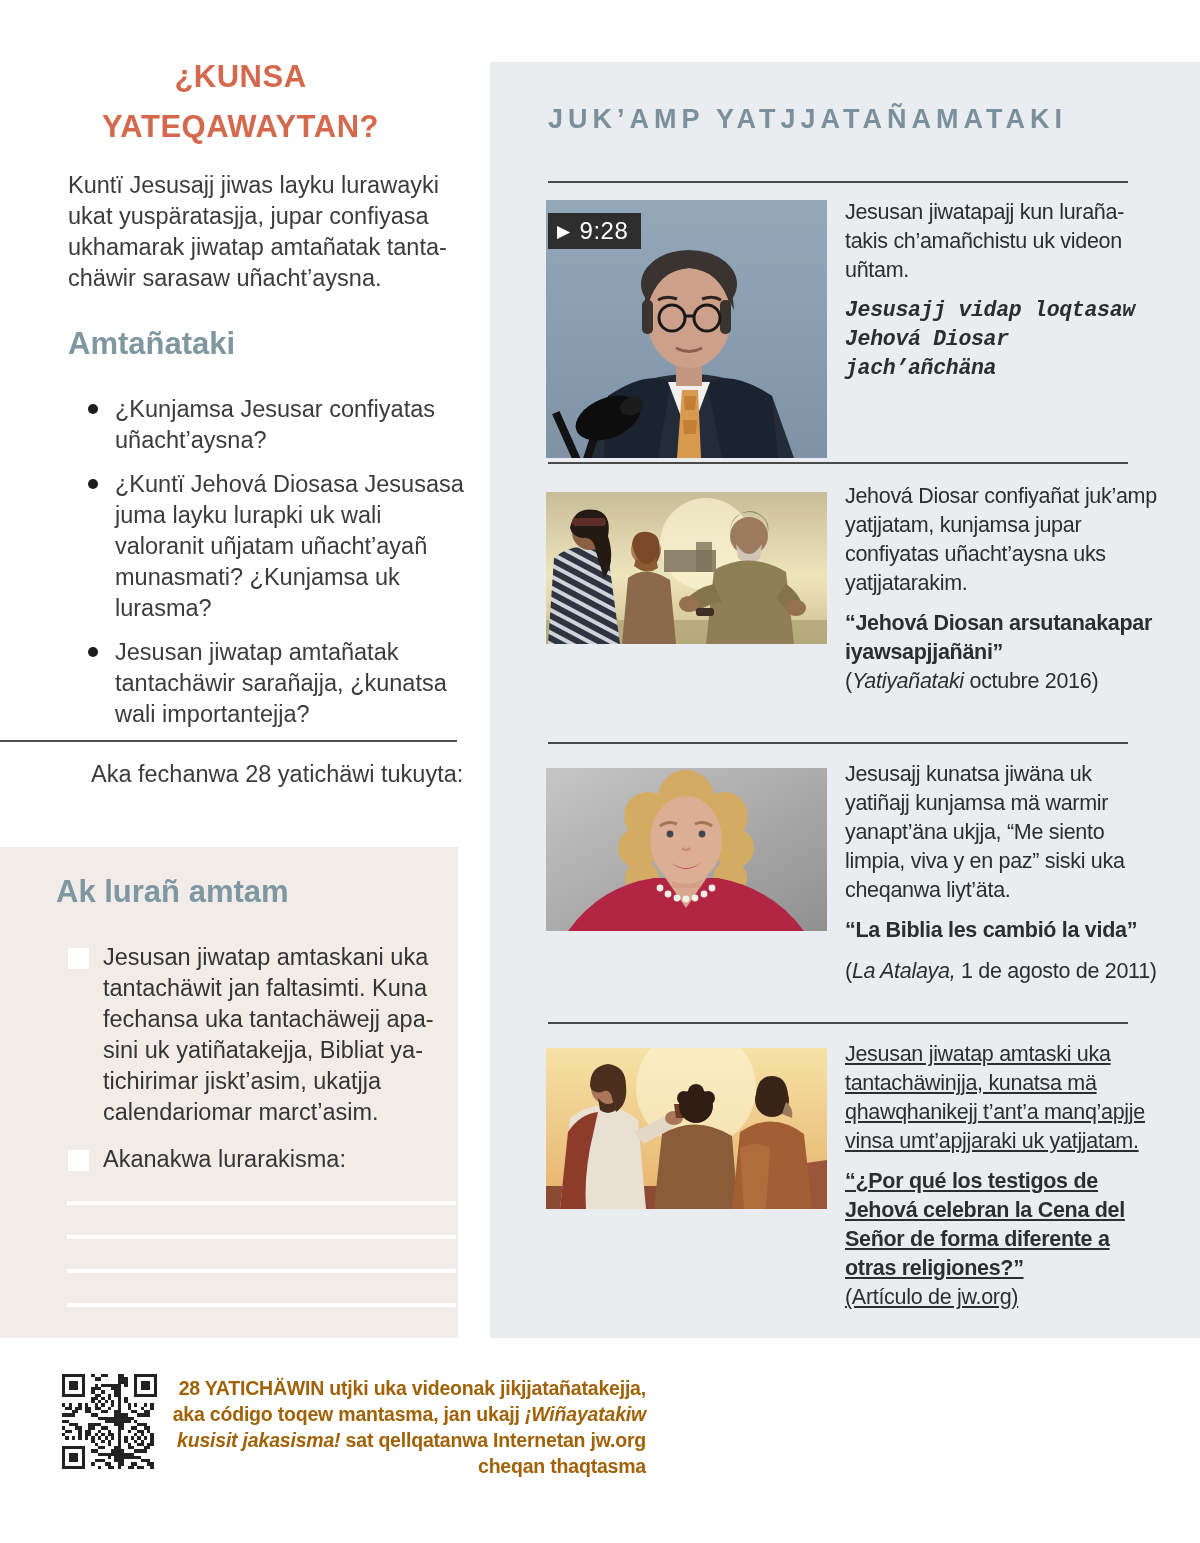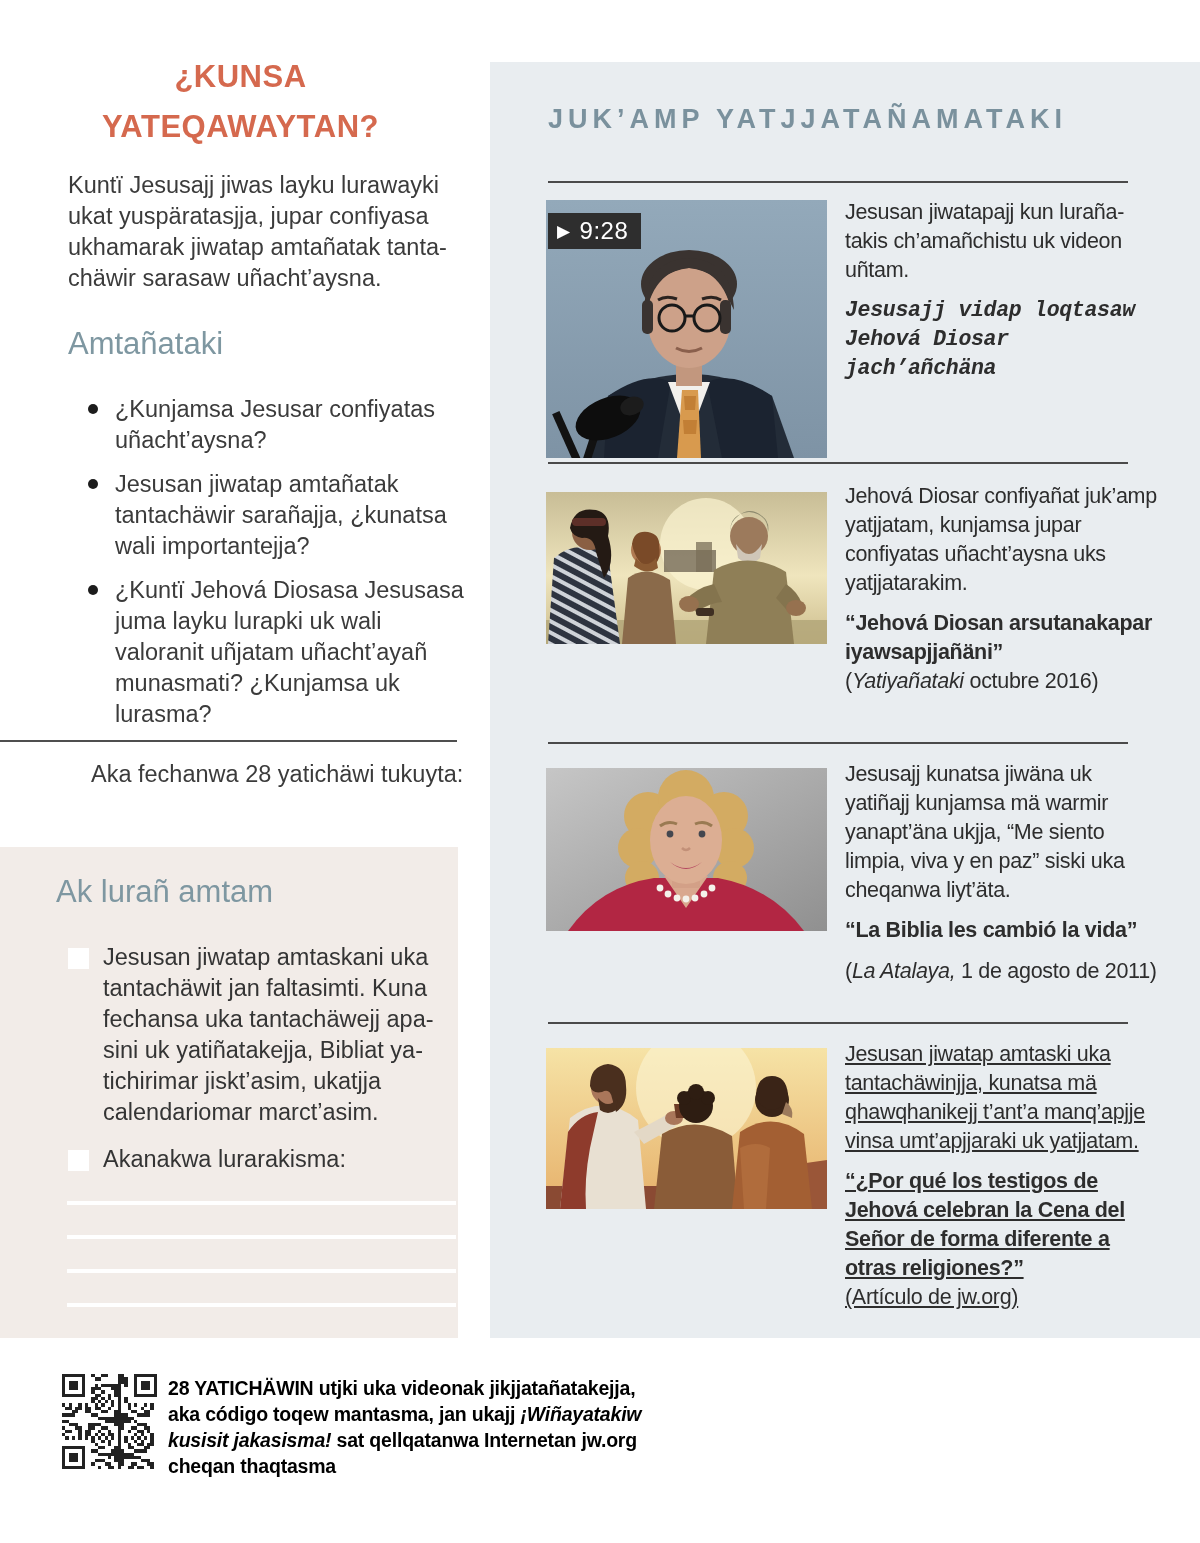--- a/index.html
+++ b/index.html
@@ -16,21 +16,21 @@
   .left-title {
     left:68px; top:52px; width:345px;
     font-size:31px; font-weight:bold; line-height:50px;
     color:#d5694e; letter-spacing:.5px;text-align:center;
   }
   .intro {
     left:68px; top:170px; width:408px;
     font-size:23.5px; line-height:31px;
   }
   .goals-heading, .plan-heading {
-    font-size:31px; font-weight:normal; color:#7e97a1;
+    font-size:31px; font-weight:bold; color:#7e97a1;
   }
   .goals-heading { left:68px; top:326px; }
   .goals { left:88px; top:394px; width:382px; list-style:none; margin:0; padding:0; }
   .goals li {
     position:relative; padding-left:27px; margin-bottom:13px;
     font-size:23.5px; line-height:31px;
   }
   .goals li .bullet {
     position:absolute; left:0; top:10px; width:10px; height:10px;
     border-radius:50%; background:#1c1c1c;
@@ -49,21 +49,21 @@
     font-size:23.5px; line-height:31px; color:#343434;
   }
   .task1 { left:68px; top:101px; }
   .task2 { left:68px; top:303px; }
   .write-line { position:absolute; left:67px; width:389px; height:4px; background:#ffffff; }
 
   .qr { left:62px; top:1374px; width:95px; height:95px; }
   .qr-caption {
     left:168px; top:1375px; width:478px;
     font-size:19.5px; line-height:26px; font-weight:bold;
-    color:#000000; letter-spacing:-.2px;
+    color:#a16207; letter-spacing:-.2px;text-align:right;
   }
   .qr-caption .it { font-style:italic; }
 
   
   .panel { left:490px; top:62px; width:764px; height:1276px; background:#e9edf0; }
   .panel-heading {
     position:absolute; left:58px; top:42px; width:620px;
     font-size:27px; font-weight:bold; color:#7a919d; letter-spacing:5px;
     white-space:nowrap;
   }
@@ -96,22 +96,22 @@
 <body>
 
 <div class="abs left-title">¿KUNSA YATEQAWAYTAN?</div>
 
 <div class="abs intro">Kuntï Jesusajj jiwas layku lurawayki ukat yuspäratasjja, jupar confiyasa ukhamarak jiwatap amtañatak tanta­chäwir sarasaw uñacht’aysna.</div>
 
 <div class="abs goals-heading">Amtañataki</div>
 
 <ul class="abs goals">
   <li><span class="bullet"></span><span>¿Kunjamsa Jesusar confiyatas uñacht’aysna?</span></li>
+  <li><span class="bullet"></span><span>¿Kuntï Jehová Diosasa Jesusa­sa juma layku lurapki uk wali valoranit uñjatam uñacht’ayañ munasmati? ¿Kunjamsa uk lurasma?</span></li>
   <li><span class="bullet"></span><span>Jesusan jiwatap amtañatak tantachäwir sarañajja, ¿kunatsa wali importantejja?</span></li>
-  <li><span class="bullet"></span><span>¿Kuntï Jehová Diosasa Jesusa­sa juma layku lurapki uk wali valoranit uñjatam uñacht’ayañ munasmati? ¿Kunjamsa uk lurasma?</span></li>
 </ul>
 
 <div class="abs divider-left"></div>
 
 <div class="abs schedule-note">Aka fechanwa 28 yatichäwi tukuyta:</div>
 
 <div class="abs plan-box">
   <div class="abs plan-heading">Ak lurañ amtam</div>
 
   <div class="task task1">

